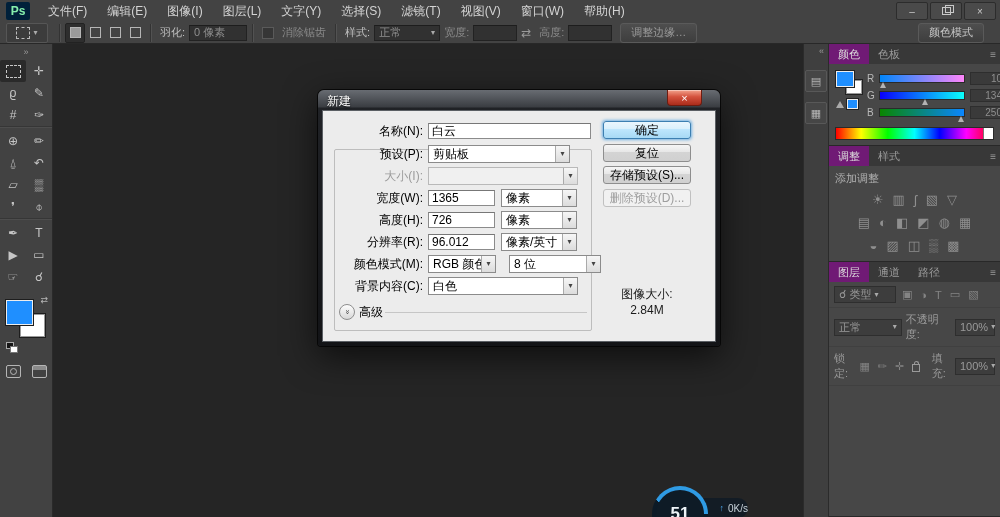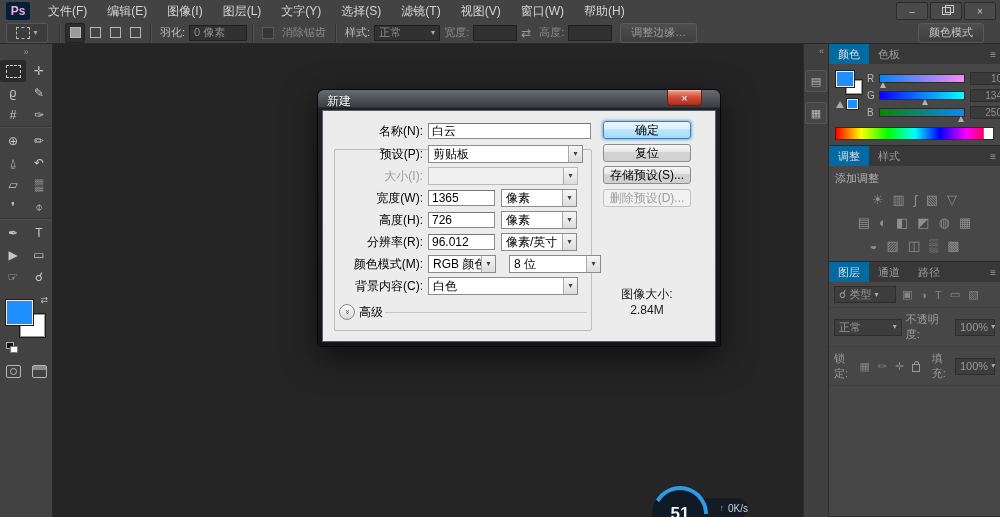--- a/index.html
+++ b/index.html
@@ -1,21 +1,21 @@
 <!DOCTYPE html>
 <html><head>
 <meta charset="utf-8">
 <style>
   html,body{margin:0;padding:0}
   body{width:1000px;height:517px;position:relative;overflow:hidden;background:#252525;
        font-family:"Liberation Sans","DejaVu Sans",sans-serif;-webkit-font-smoothing:antialiased}
   
   .menubar{position:absolute;left:0;top:0;width:1000px;height:22px;background:#434343;
            border-bottom:1px solid #292929;display:flex;align-items:center;color:#d4d4d4;font-size:12px}
-  .ps-logo{width:24px;height:18px;margin:0 8px 0 6px;background:#00203a;color:#f9a8d4;font-weight:bold;
+  .ps-logo{width:24px;height:18px;margin:0 8px 0 6px;background:#00203a;color:#86efac;font-weight:bold;
            font-size:12px;display:flex;align-items:center;justify-content:center;border-radius:2px}
   .menu-item{padding:0 10px;line-height:22px;cursor:default;white-space:nowrap}
   .winctrls{margin-left:auto;display:flex;margin-right:4px}
   .wbtn{width:30px;height:16px;margin-left:2px;background:#4a4a4a;border:1px solid #2c2c2c;border-radius:2px;
         display:flex;align-items:center;justify-content:center;color:#c9c9c9;font-size:10px;position:relative}
   .restore-shape{width:7px;height:6px;border:1px solid #c9c9c9;position:relative;background:#4a4a4a}
   .restore-shape:before{content:"";position:absolute;left:2px;top:-3px;width:7px;height:6px;border:1px solid #c9c9c9}
   
   .optionsbar{position:absolute;left:0;top:22px;width:1000px;height:22px;background:#434343;
               border-bottom:1px solid #282828;display:flex;align-items:center;color:#bfbfbf;font-size:11px;padding-left:6px;box-sizing:border-box}
@@ -61,21 +61,21 @@
   .dockstrip{position:absolute;left:803px;top:44px;width:26px;height:473px;background:#3f3f3f;
              border-left:1px solid #2b2b2b;border-right:1px solid #2b2b2b;box-sizing:border-box}
   .ds-chev{text-align:right;color:#9a9a9a;font-size:9px;padding:2px 4px 4px 0}
   .dock-btn{width:20px;height:20px;margin:10px auto 0;border:1px solid #585858;border-radius:2px;
             display:flex;align-items:center;justify-content:center;color:#b5b5b5;font-size:11px;background:#464646}
   
   .panels{position:absolute;left:829px;top:44px;width:171px;height:473px;background:#474747;display:flex;flex-direction:column}
   .panel{border-bottom:1px solid #282828}
   .tabbar{height:20px;background:#383838;display:flex;align-items:stretch;font-size:11px;color:#9b9b9b}
   .tab{padding:0 9px;display:flex;align-items:center;white-space:nowrap}
-  .tab.active{background:#0369a1;color:#dcdcdc}
+  .tab.active{background:#701a75;color:#dcdcdc}
   .tabmenu{margin-left:auto;color:#9a9a9a;font-size:10px;display:flex;align-items:center;padding-right:4px}
   .color-body{padding:6px 6px 5px 6px}
   .color-row{display:flex}
   .swatch-mini{position:relative;width:30px;height:40px;flex:none}
   .fg-mini{position:absolute;left:1px;top:1px;width:16px;height:14px;border:1px solid #ededed;box-shadow:0 0 0 1px #222}
   .bg-mini{position:absolute;left:11px;top:10px;width:14px;height:12px;background:#fff;border:1px solid #999;box-shadow:0 0 0 1px #222}
   .gamut-tri{position:absolute;left:1px;bottom:2px;width:0;height:0;border-left:4px solid transparent;border-right:4px solid transparent;border-bottom:7px solid #aaa}
   .web-swatch{position:absolute;left:12px;bottom:1px;width:9px;height:8px;border:1px solid #ededed;box-shadow:0 0 0 1px #222}
   .sliders{flex:1;padding-left:2px}
   .slider-row{display:flex;align-items:center;height:17px}
@@ -399,21 +399,21 @@
   <div class="dlg-title">新建</div>
   <div class="dlg-close">×</div>
   <div class="dlg-client" style="position:absolute">
     <div class="groupbox"></div>
 
     <span class="f-label" style="top:11px">名称(N):</span>
     <input class="txt" style="top: 12px; left: 105px; width: 163px;" value="白云">
     <div class="btn focused" style="top:10px">确定</div>
 
     <span class="f-label" style="top:34px">预设(P):</span>
-    <div class="dd" style="top:34px;left:105px;width:155px">
+    <div class="dd" style="top:34px;left:105px;width:142px">
       <span>剪贴板</span>
       <span class="dd-btn">
           <span class="caret">▾</span>
         </span>
     </div>
     <div class="btn" style="top:33px">复位</div>
 
     <span class="f-label disabled" style="top:56px">大小(I):</span>
     <div class="dd disabled" style="top:56px;left:105px;width:150px">
       <span></span>

